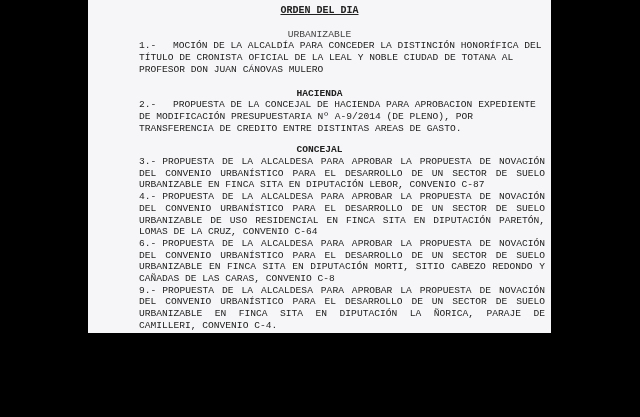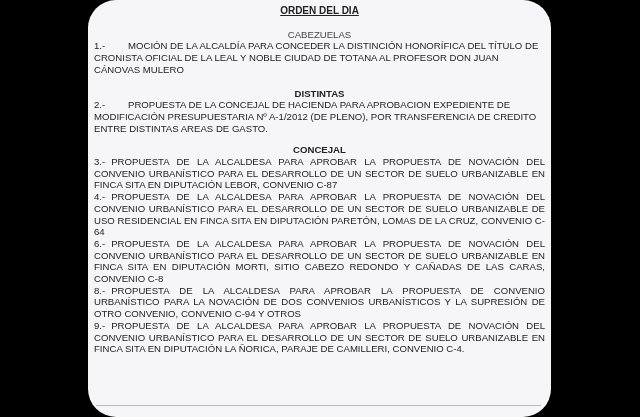--- a/index.html
+++ b/index.html
@@ -1,61 +1,57 @@
 <!DOCTYPE html>
 <html><head>
   <meta charset="utf-8">
   <style>
     html, body { margin:0; padding:0; }
     body { width:640px; height:417px; background:#000; overflow:hidden; position:relative; }
     .page {
-      position:absolute; left:88px; top:0; width:463px; height:417px;
+      position:absolute; left:88px; top:0; width:463px; height:333px;
       background:#f6f6f8; color:#222;
-      font-family:Liberation Sans, sans-serif; font-size:9.6px; line-height:11.7px;
+      font-family:Liberation Mono, monospace; font-size:9.6px; line-height:11.7px;
       box-sizing:border-box; padding:5px 6px 0 6px;
       overflow:hidden;
-      border-radius:28px;
     }
     .title { text-align:center; font-weight:bold; text-decoration:underline; font-size:10px; margin-bottom:12px; }
     .section { text-align:center; margin-top:4px; }
     .section.plain { font-weight:normal; color:#444; }
     .section.bold { font-weight:bold; margin-top:9px; }
-    .item { text-align:left; }
+    .item { text-align:left;margin-left:45px; }
     .item .num { display:inline-block; width:34px; }
     .item.just { text-align:justify; text-align-last:left; }
     .item.just .num { width:auto; margin-right:6px; }
     .rule { position:absolute; left:8px; right:10px; top:405px; border-top:1px solid #bbb; }
   </style>
 </head>
 <body>
 
 <div class="page">
   <div class="title">ORDEN DEL DIA</div>
 
-  <div class="section plain">CABEZUELAS</div>
+  <div class="section plain">URBANIZABLE</div>
   <div class="item">
     <span class="num">1.-</span><span>MOCIÓN DE LA ALCALDÍA PARA CONCEDER LA DISTINCIÓN HONORÍFICA DEL TÍTULO DE CRONISTA OFICIAL DE LA LEAL Y NOBLE CIUDAD DE TOTANA AL PROFESOR DON JUAN CÁNOVAS MULERO</span>
   </div>
 
-  <div class="section bold" style="margin-top:12px">DISTINTAS</div>
+  <div class="section bold" style="margin-top:12px">HACIENDA</div>
   <div class="item">
-    <span class="num">2.-</span><span>PROPUESTA DE LA CONCEJAL DE HACIENDA PARA APROBACION EXPEDIENTE DE MODIFICACIÓN PRESUPUESTARIA Nº A-1/2012 (DE PLENO), POR TRANSFERENCIA DE CREDITO ENTRE DISTINTAS AREAS DE GASTO.</span>
+    <span class="num">2.-</span><span>PROPUESTA DE LA CONCEJAL DE HACIENDA PARA APROBACION EXPEDIENTE DE MODIFICACIÓN PRESUPUESTARIA Nº A-9/2014 (DE PLENO), POR TRANSFERENCIA DE CREDITO ENTRE DISTINTAS AREAS DE GASTO.</span>
   </div>
 
   <div class="section bold" style="margin-top:10px">CONCEJAL</div>
   <div class="item just">
     <span class="num">3.-</span><span>PROPUESTA DE LA ALCALDESA PARA APROBAR LA PROPUESTA DE NOVACIÓN DEL CONVENIO URBANÍSTICO PARA EL DESARROLLO DE UN SECTOR DE SUELO URBANIZABLE EN FINCA SITA EN DIPUTACIÓN LEBOR, CONVENIO C-87</span>
   </div>
   <div class="item just">
     <span class="num">4.-</span><span>PROPUESTA DE LA ALCALDESA PARA APROBAR LA PROPUESTA DE NOVACIÓN DEL CONVENIO URBANÍSTICO PARA EL DESARROLLO DE UN SECTOR DE SUELO URBANIZABLE DE USO RESIDENCIAL EN FINCA SITA EN DIPUTACIÓN PARETÓN, LOMAS DE LA CRUZ, CONVENIO C-64</span>
   </div>
   <div class="item just">
     <span class="num">6.-</span><span>PROPUESTA DE LA ALCALDESA PARA APROBAR LA PROPUESTA DE NOVACIÓN DEL CONVENIO URBANÍSTICO PARA EL DESARROLLO DE UN SECTOR DE SUELO URBANIZABLE EN FINCA SITA EN DIPUTACIÓN MORTI, SITIO CABEZO REDONDO Y CAÑADAS DE LAS CARAS, CONVENIO C-8</span>
   </div>
   <div class="item just">
-    <span class="num">8.-</span><span>PROPUESTA DE LA ALCALDESA PARA APROBAR LA PROPUESTA DE CONVENIO URBANÍSTICO PARA LA NOVACIÓN DE DOS CONVENIOS URBANÍSTICOS Y LA SUPRESIÓN DE OTRO CONVENIO, CONVENIO C-94 Y OTROS</span>
-  </div>
-  <div class="item just">
     <span class="num">9.-</span><span>PROPUESTA DE LA ALCALDESA PARA APROBAR LA PROPUESTA DE NOVACIÓN DEL CONVENIO URBANÍSTICO PARA EL DESARROLLO DE UN SECTOR DE SUELO URBANIZABLE EN FINCA SITA EN DIPUTACIÓN LA ÑORICA, PARAJE DE CAMILLERI, CONVENIO C-4.</span>
   </div>
 
   <div class="rule"></div>
 </div>
 
 </body></html>

